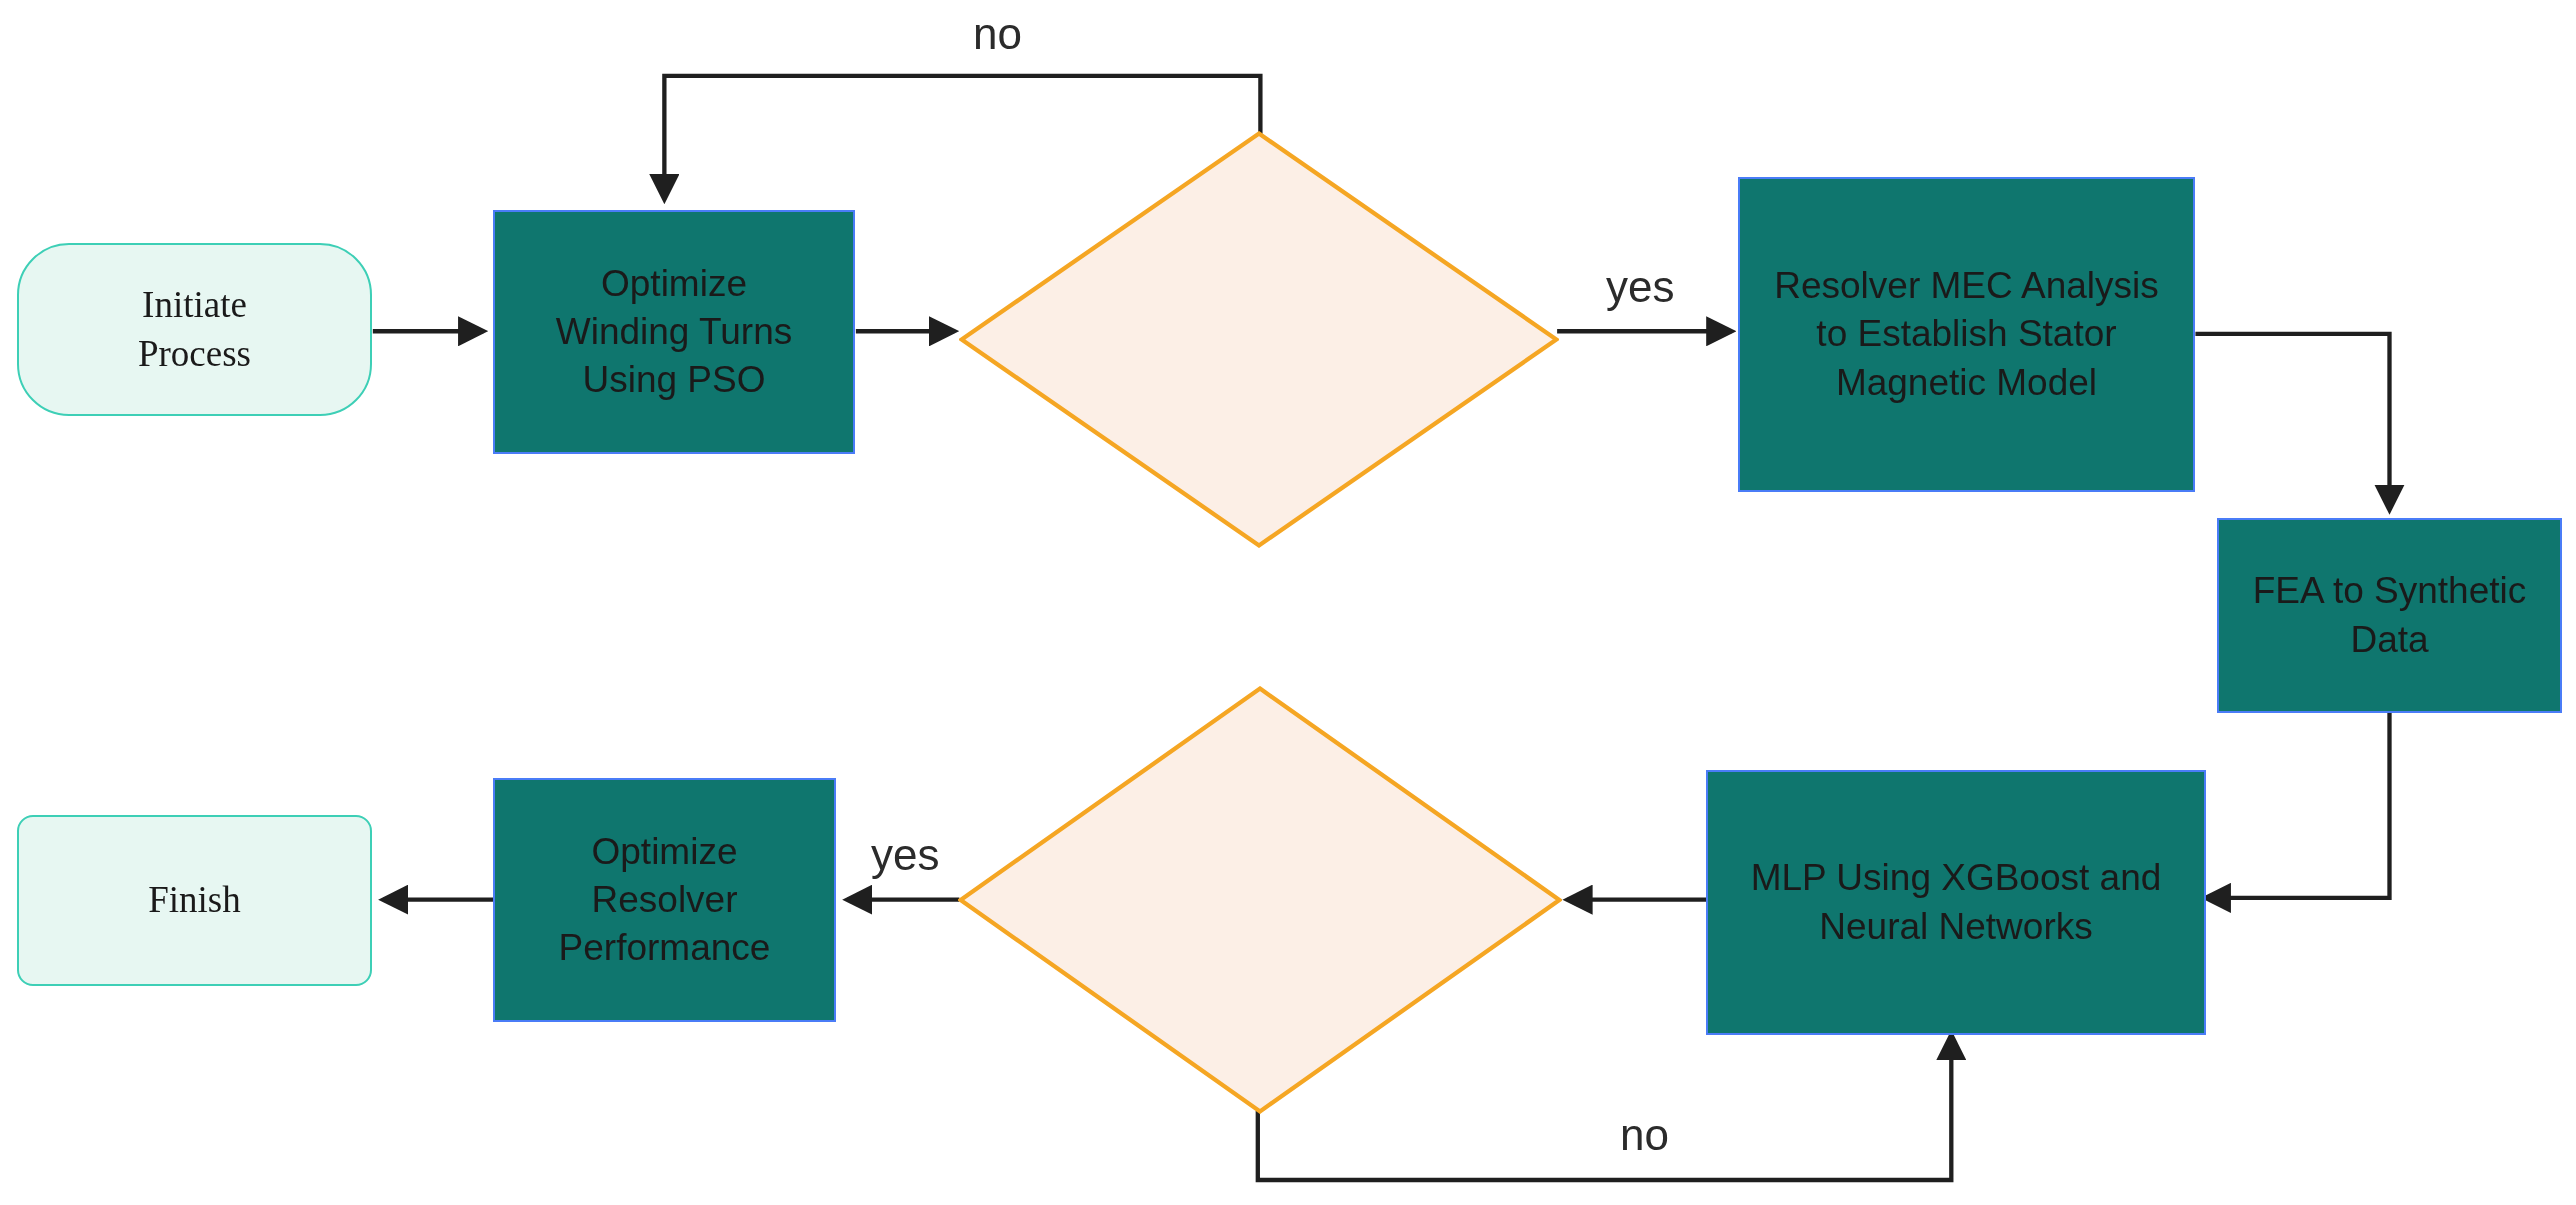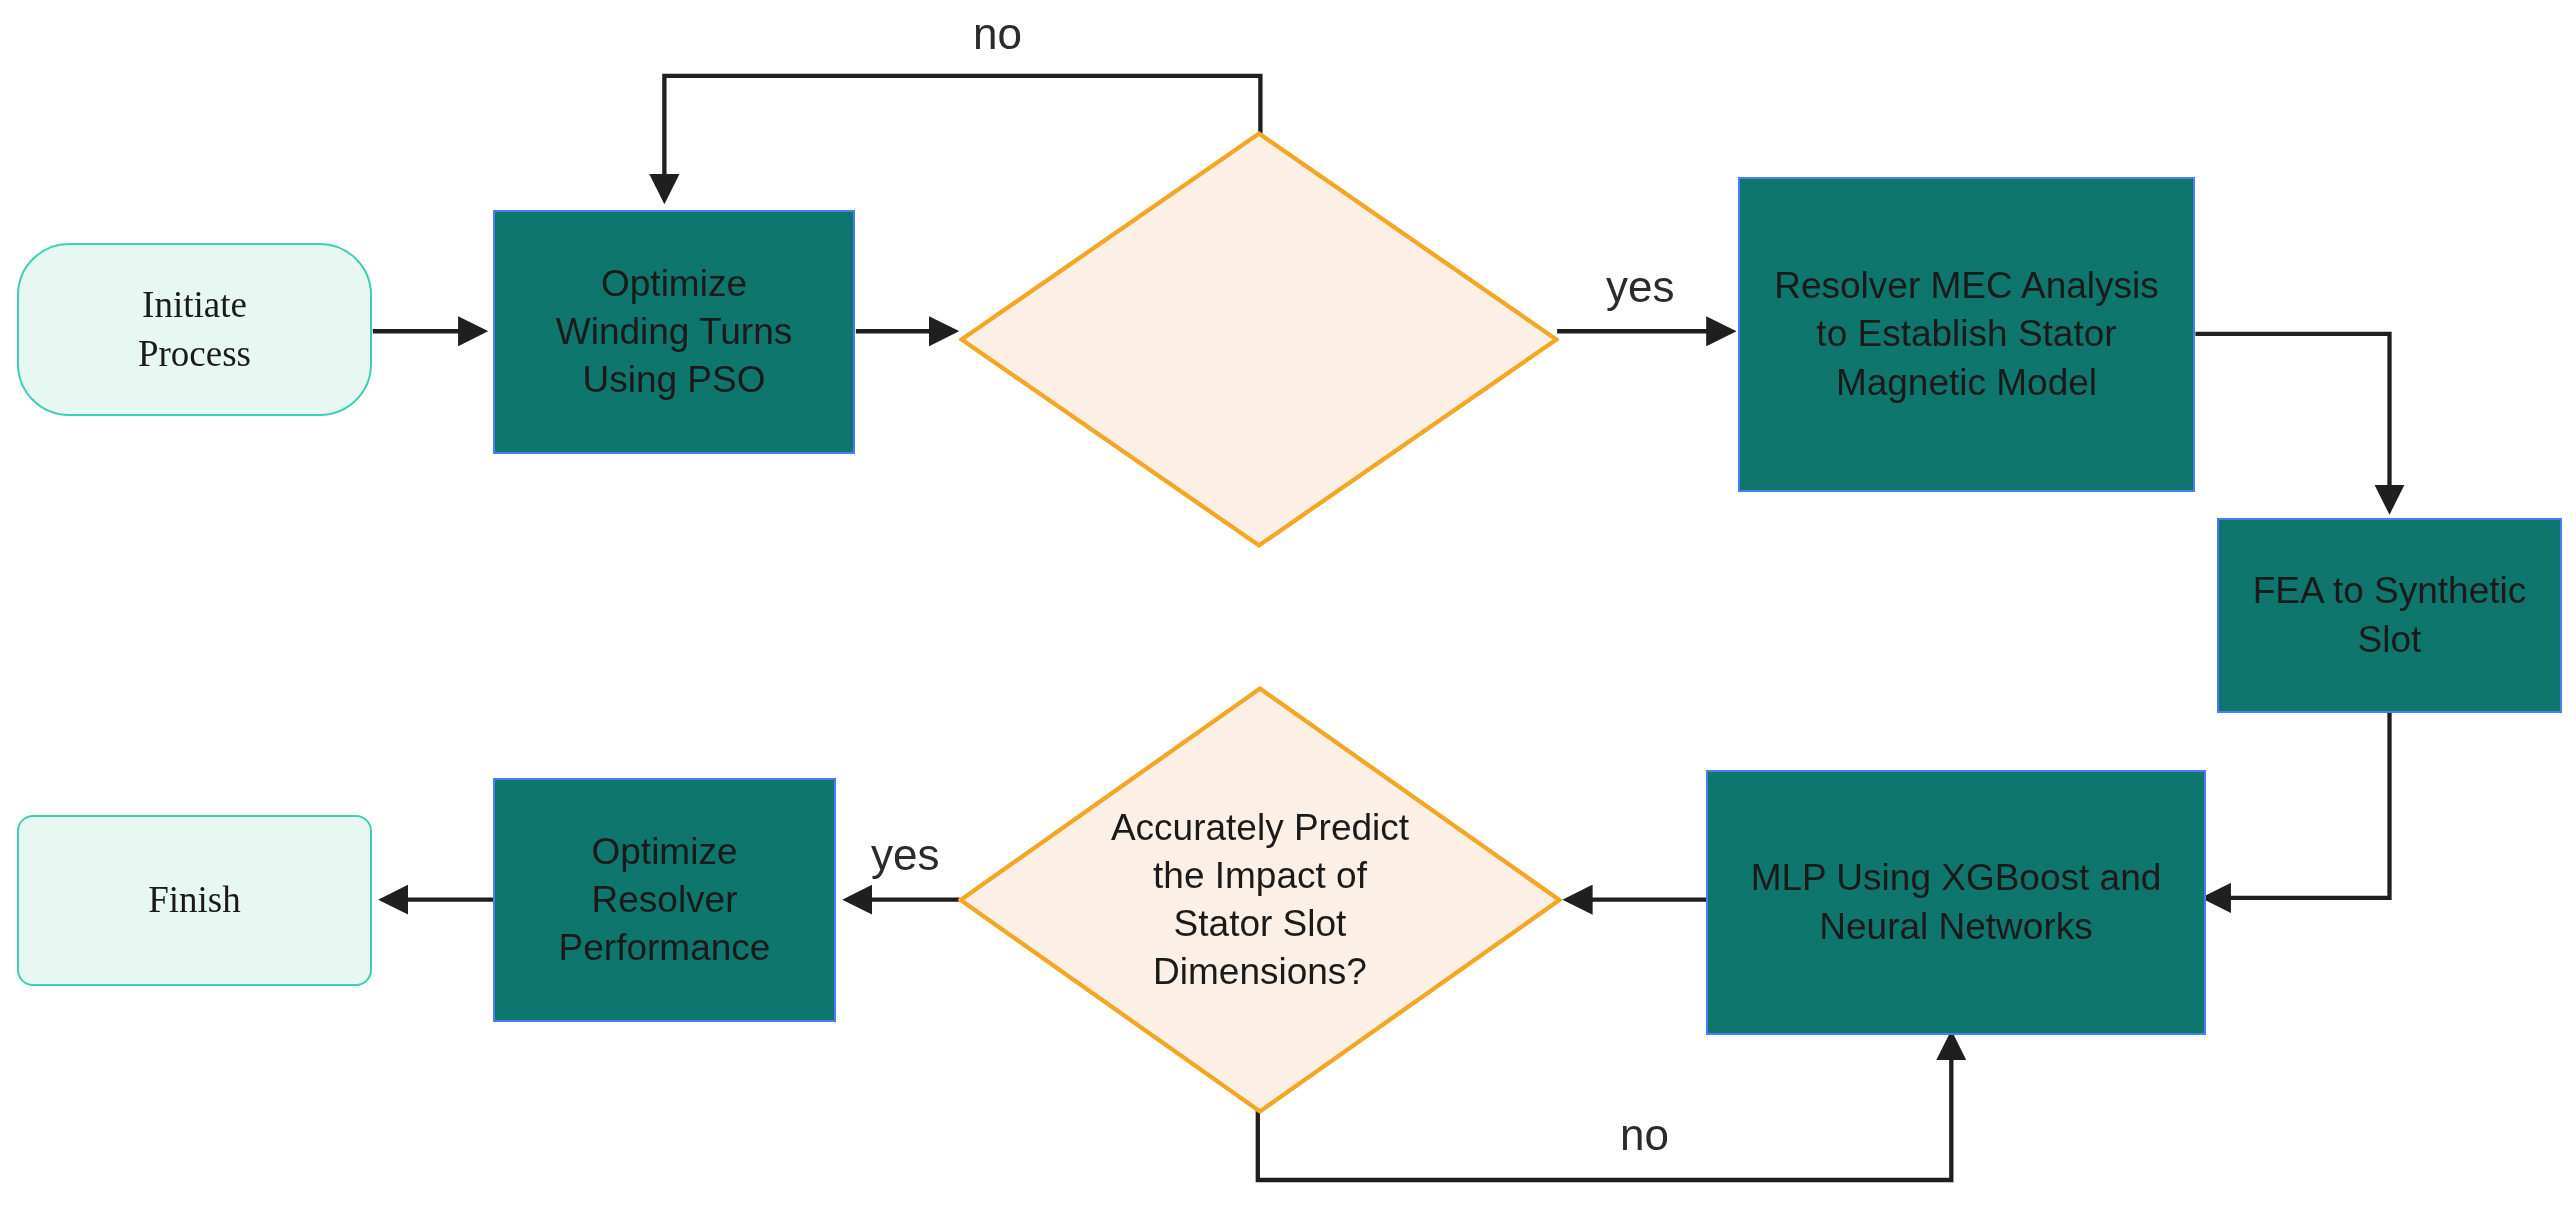--- a/index.html
+++ b/index.html
@@ -125,36 +125,32 @@
   </div>
 
   <div class="node node-process" style="left:1738px; top:177px; width:457px; height:315px;">
     <span>Resolver MEC Analysis
 to Establish Stator
 Magnetic Model</span>
   </div>
 
   <div class="node node-process" style="left:2217px; top:518px; width:345px; height:195px;">
     <span>FEA to Synthetic
-Slot</span>
+Data</span>
   </div>
 
   <div class="node node-process" style="left:1706px; top:770px; width:500px; height:265px;">
     <span>MLP Using XGBoost and
 Neural Networks</span>
   </div>
 
   <div class="node node-decision" style="left:958px; top:686px; width:604px; height:428px;">
     <svg class="decision-shape" viewBox="0 0 700 496" preserveAspectRatio="none">
       <polygon points="350,3 697,248 350,493 3,248" fill="#fcefe6" stroke="#f5a623" stroke-width="5"></polygon>
     </svg>
-    <span class="decision-label">Accurately Predict
-the Impact of
-Stator Slot
-Dimensions?</span>
   </div>
 
   <div class="node node-process" style="left:493px; top:778px; width:343px; height:244px;">
     <span>Optimize
 Resolver
 Performance</span>
   </div>
 
   <div class="node node-terminal" style="left:17px; top:815px; width:355px; height:171px;border-radius:16px;">
     <span>Finish</span>

